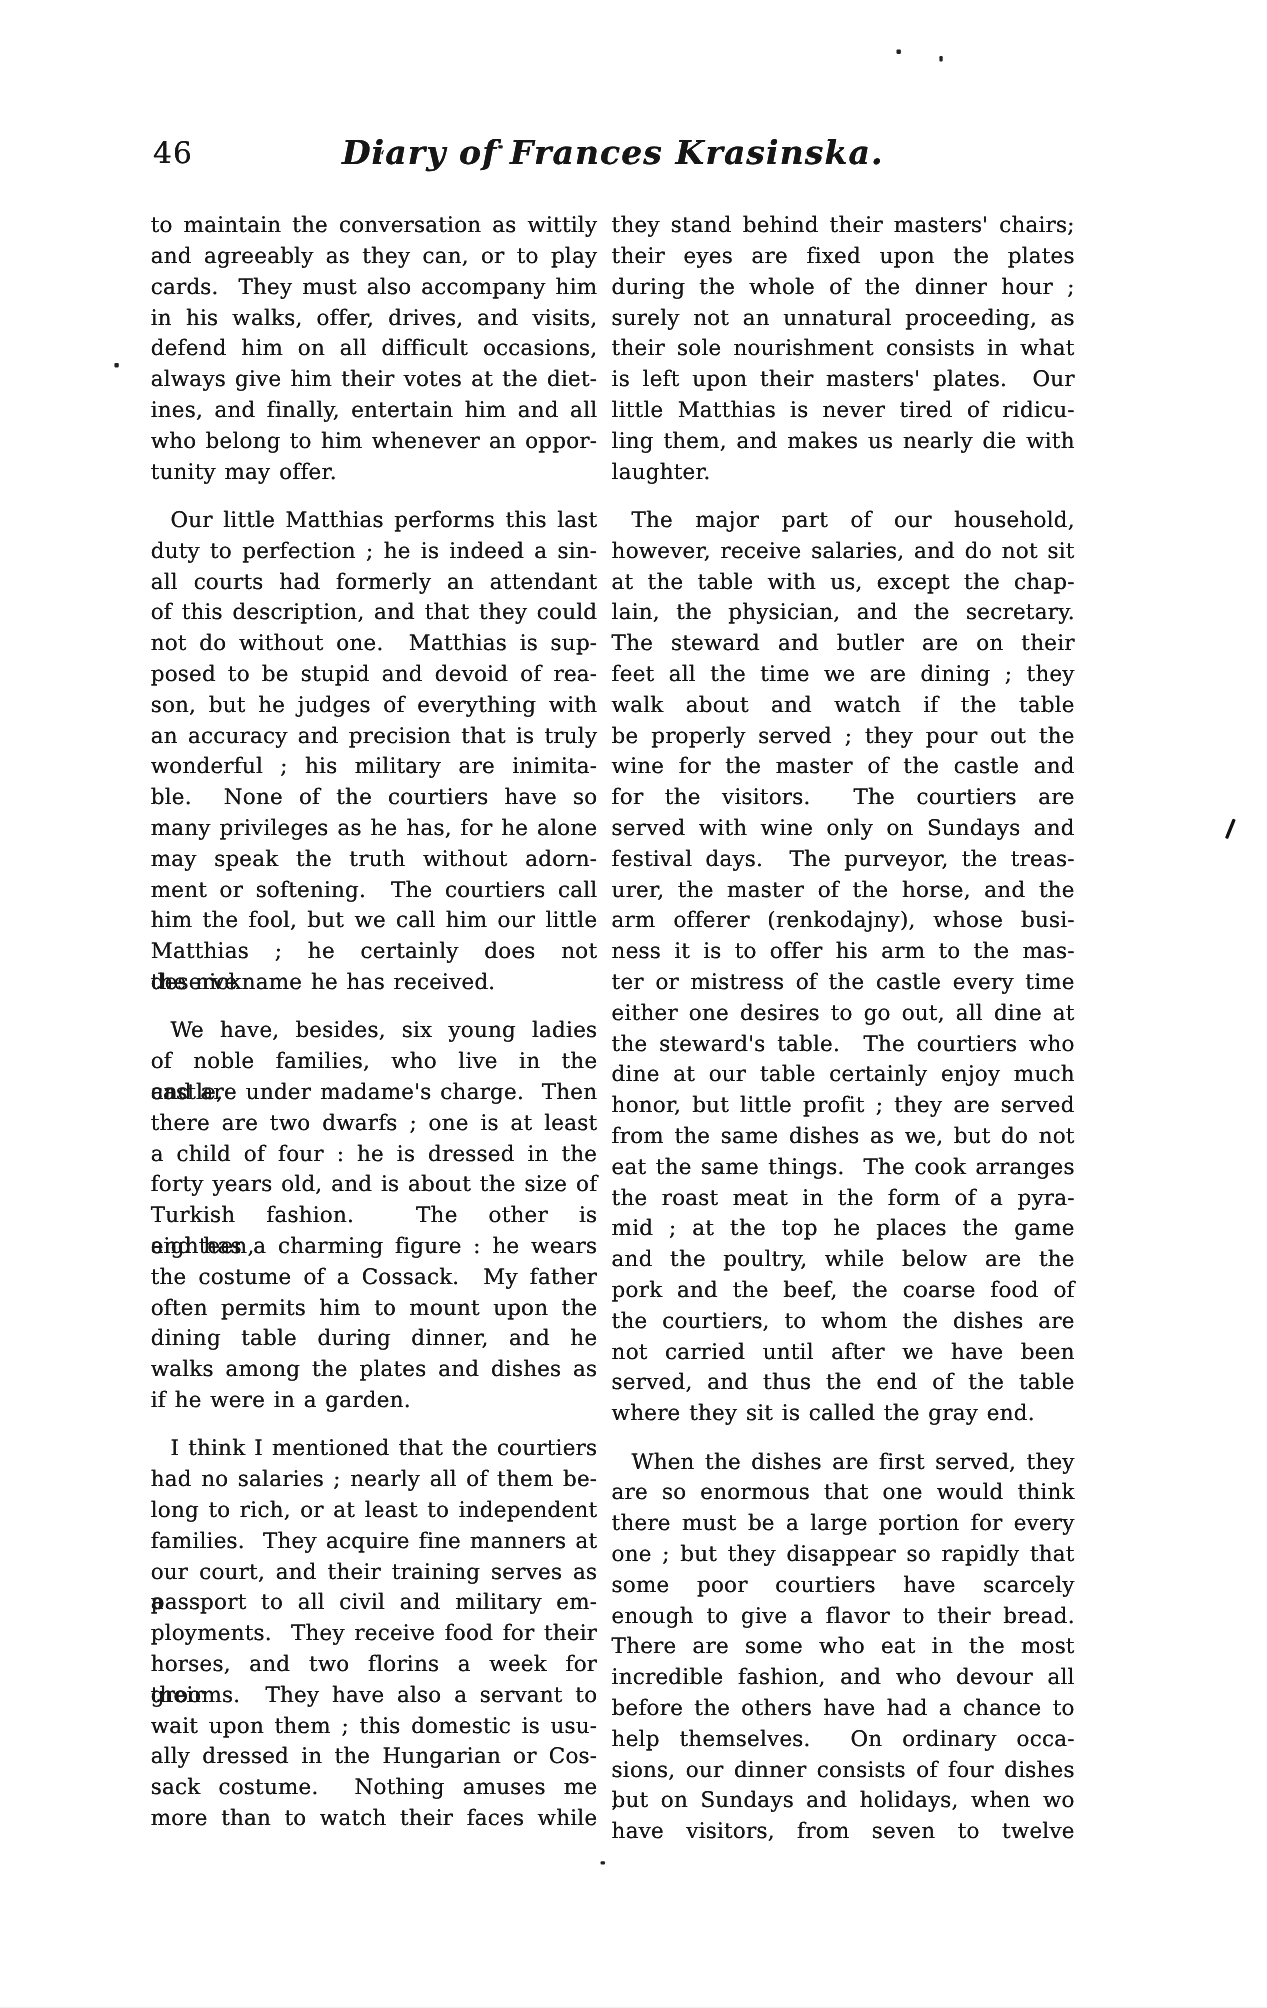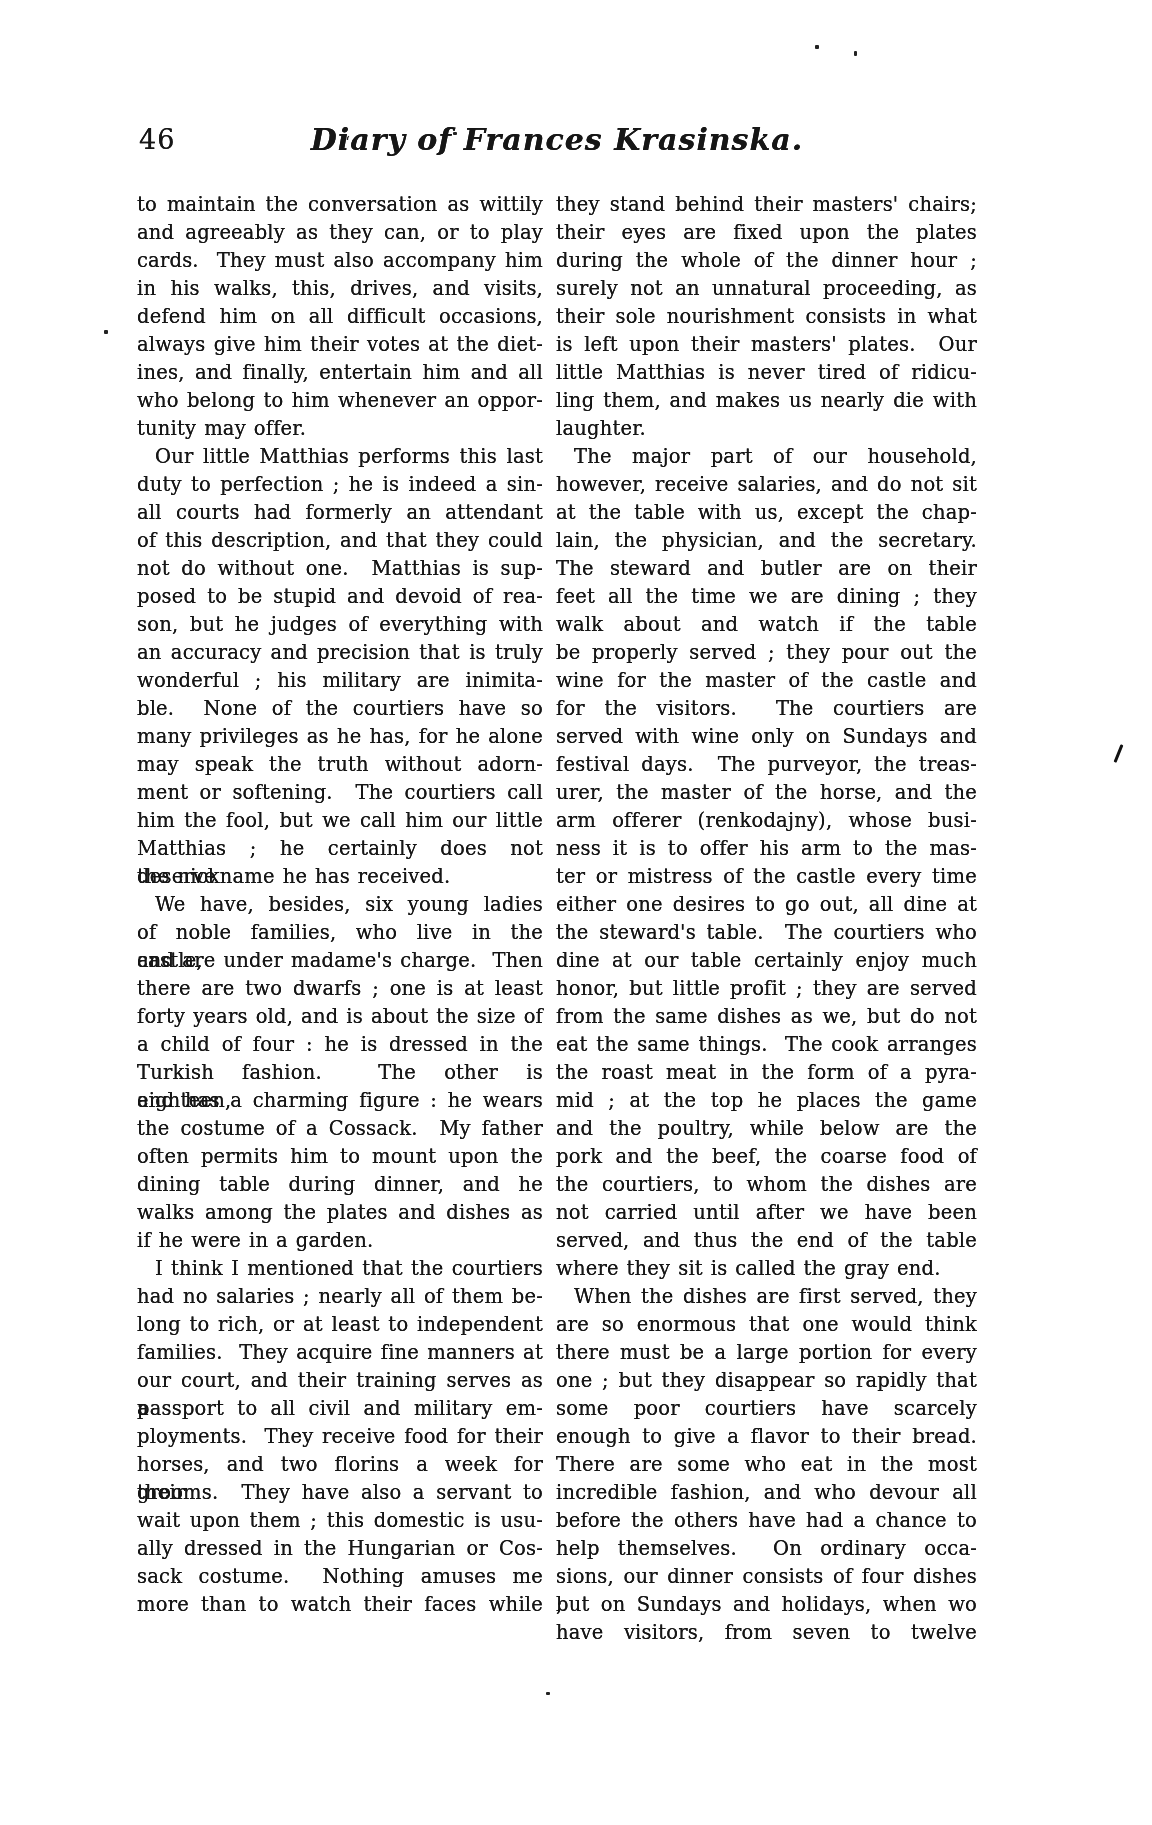--- a/index.html
+++ b/index.html
@@ -38,21 +38,21 @@
     text-shadow:0 0 .45px #1b1b1b;
   }
   .col.left{left:137px;width:406px;}
   .col.right{left:556px;width:421px;}
   .line{
     text-align:justify;
     text-align-last:justify;
     white-space:normal;
     height:28px;overflow:visible;
   }
-  .line.indent{padding-left:18px;}
+  .line.indent{padding-left:18px;margin-top:16px;}
   .line.end{text-align-last:left;}
   
   .speck{position:absolute;background:#222;border-radius:1px;}
   .speck.s1{left:815px;top:45px;width:4px;height:4px;}
   .speck.s2{left:854px;top:51px;width:3px;height:5px;}
   .speck.s3{left:453px;top:132px;width:4px;height:3px;}
   .speck.s4{left:104px;top:330px;width:4px;height:4px;}
   .speck.s5{left:546px;top:1692px;width:4px;height:3px;}
   .slash{
     position:absolute;left:1117px;top:744px;
@@ -66,21 +66,21 @@
 <div class="sheet">
 
   <div class="pagenum">46</div>
   <div class="tick">‘</div>
   <div class="title">Diary of Frances Krasinska.</div>
 
   <div class="col left">
       <div class="line">to maintain the conversation as wittily</div>
       <div class="line">and agreeably as they can, or to play</div>
       <div class="line">cards.&nbsp; They must also accompany him</div>
-      <div class="line">in his walks, this, drives, and visits,</div>
+      <div class="line">in his walks, offer, drives, and visits,</div>
       <div class="line">defend him on all difficult occasions,</div>
       <div class="line">always give him their votes at the diet-</div>
       <div class="line">ines, and finally, entertain him and all</div>
       <div class="line">who belong to him whenever an oppor-</div>
       <div class="line end">tunity may offer.</div>
       <div class="line indent">Our little Matthias performs this last</div>
       <div class="line">duty to perfection ; he is indeed a sin-</div>
       <div class="line">all courts had formerly an attendant</div>
       <div class="line">of this description, and that they could</div>
       <div class="line">not do without one.&nbsp; Matthias is sup-</div>
@@ -92,22 +92,22 @@
       <div class="line">many privileges as he has, for he alone</div>
       <div class="line">may speak the truth without adorn-</div>
       <div class="line">ment or softening.&nbsp; The courtiers call</div>
       <div class="line">him the fool, but we call him our little</div>
       <div class="line">Matthias ; he certainly does not deserve</div>
       <div class="line end">the nickname he has received.</div>
       <div class="line indent">We have, besides, six young ladies</div>
       <div class="line">of noble families, who live in the castle,</div>
       <div class="line">and are under madame's charge.&nbsp; Then</div>
       <div class="line">there are two dwarfs ; one is at least</div>
+      <div class="line">a child of four : he is dressed in the</div>
       <div class="line">forty years old, and is about the size of</div>
-      <div class="line">a child of four : he is dressed in the</div>
       <div class="line">Turkish fashion.&nbsp; The other is eighteen,</div>
       <div class="line">and has a charming figure : he wears</div>
       <div class="line">the costume of a Cossack.&nbsp; My father</div>
       <div class="line">often permits him to mount upon the</div>
       <div class="line">dining table during dinner, and he</div>
       <div class="line">walks among the plates and dishes as</div>
       <div class="line end">if he were in a garden.</div>
       <div class="line indent">I think I mentioned that the courtiers</div>
       <div class="line">had no salaries ; nearly all of them be-</div>
       <div class="line">long to rich, or at least to independent</div>

